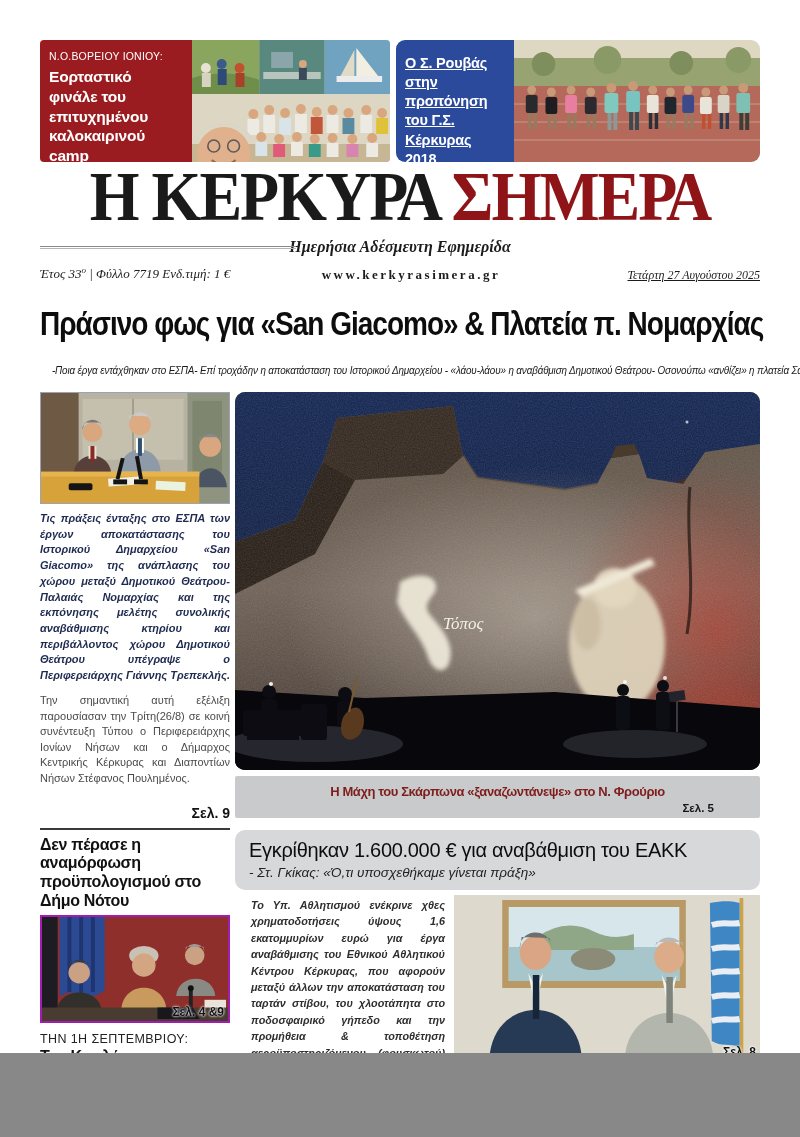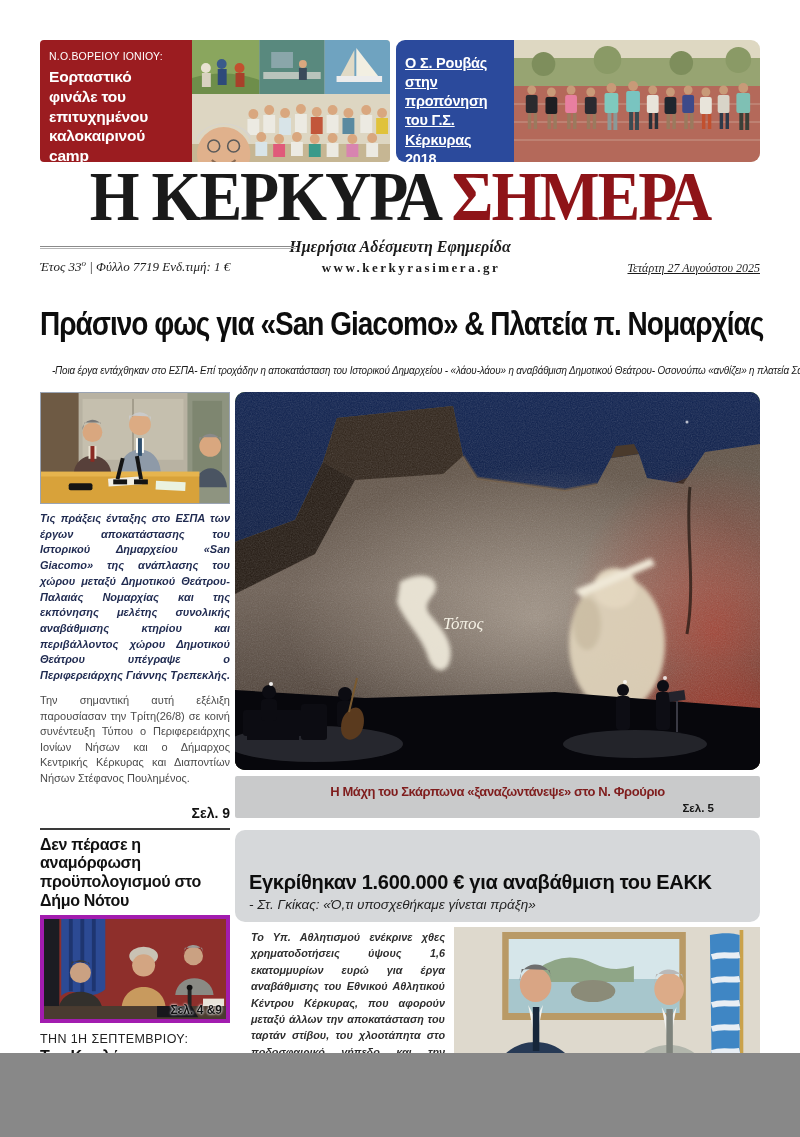--- a/index.html
+++ b/index.html
@@ -28,21 +28,21 @@
   
   .masthead{position:absolute; left:40px; top:164px; width:720px; text-align:center;}
   .masthead h1{font-family:"Liberation Serif",serif; font-weight:bold; font-size:64px;
                line-height:1.02; letter-spacing:-2px; white-space:nowrap;}
   .masthead h1 .tspan{display:inline-block; transform:scaleY(1.1); transform-origin:center;}
   .mast-black{color:#1a1a1a;} .mast-red{color:var(--masthead-red,#8e1418);}
   .subtitle-row{position:relative; margin-top:9px; height:20px;}
   .subtitle-rule{position:absolute; left:0; top:8px; width:256px; height:3px;
                  border-top:1px solid #8a8a8a; border-bottom:1px solid #b5b5b5;}
   .subtitle{font-family:"Liberation Serif",serif; font-style:italic; font-weight:bold; font-size:16px; color:#1c1c1c;}
-  .info-row{display:flex; justify-content:space-between; align-items:baseline;
+  .info-row{margin-top:7px; display:flex; justify-content:space-between; align-items:baseline;
             font-family:"Liberation Serif",serif; color:#1c1c1c;gap:28px;}
   .issue{font-style:italic; font-size:13px;}
   .issue sup{font-size:9px;}
   .site{font-weight:bold; font-size:13px; letter-spacing:2.5px; transform:translateX(-18px);}
   .date{font-style:italic; font-size:12px;text-decoration:underline;}
 
   
   .lead-headline{position:absolute; left:40px; top:308px; width:720px; text-align:center; white-space:nowrap;}
   .lead-headline .hspan{display:inline-block; font-weight:bold; font-size:28px; letter-spacing:-1px;
                         transform:scale(1,1.18); transform-origin:center; color:#0d0d0d;}
@@ -53,37 +53,37 @@
   
   .left-col{position:absolute; left:40px; top:392px; width:190px;}
   .photo-frame{border:1px solid #9aa4b4; overflow:hidden;}
   .photo1{height:112px;}
   .lead-p1{margin-top:7px; font-weight:bold; font-style:italic; color:var(--lead-navy,#1f2a50);
            font-size:11px; line-height:1.43; text-align:justify;}
   .lead-p2{margin-top:9px; color:#4a4a4a; font-size:11px; line-height:1.42; text-align:justify;}
   .pref-right{text-align:right; font-weight:bold; font-size:14px; color:#111; margin-top:18px;}
   .divider{border-top:2px solid #3a3a3a; margin:7px 0 6px;}
   .side-title{font-weight:bold; font-size:16px; line-height:1.17; letter-spacing:-.3px; margin-bottom:5px;}
-  .photo-wrap{position:relative; border:4px solid #a21caf; overflow:hidden;}
+  .photo-wrap{position:relative; border:2px solid #a21caf; overflow:hidden;}
   .photo2{height:108px;}
   .photo3{height:93px; margin-top:5px;}
   .overlay-ref{position:absolute; right:4px; bottom:2px; font-weight:bold; font-size:12px;}
   .overlay-dark{color:#111; text-shadow:0 0 3px #fff,0 0 2px #fff;}
   .kicker2{font-size:12.5px; letter-spacing:.4px; margin:9px 0 2px; color:#222;}
 
   
   .main-col{position:absolute; left:235px; top:392px; width:525px;}
   .fortress-wrap{height:378px; border-radius:10px; overflow:hidden; background:#4d7c0f;}
   .fortress-caption{margin-top:6px; background:var(--caption-gray,#c9cacb); padding:8px 10px 4px; border-radius:2px;}
   .fc-title{font-weight:bold; font-size:13px; letter-spacing:-.4px; text-align:center; color:#7f1d1d; white-space:nowrap;}
   .fc-ref{text-align:right; font-weight:bold; font-size:11.5px; margin-top:3px; padding-right:36px; color:#141414;}
 
   .eakk{margin-top:12px;}
   .eakk-head{background:var(--panel-gray,#d6d8da); border-radius:10px; padding:9px 14px 10px;}
-  .eakk-title{font-weight:bold; font-size:20px; letter-spacing:-.3px; color:#0d0d0d;margin-top:32px;}
+  .eakk-title{font-weight:normal; font-size:20px; letter-spacing:-.3px; color:#0d0d0d;}
   .eakk-sub{font-style:italic; font-size:13.5px; margin-top:3px; color:#222;}
   .eakk-body{display:flex; gap:9px; margin-top:5px;margin-left:16px;}
   .eakk-text{width:194px; font-weight:bold; font-style:italic; font-size:10.8px; line-height:1.52;
              text-align:justify; color:#2e2e2e; padding-top:2px;}
   .eakk-photo-wrap{position:relative; flex:1; height:166px; overflow:hidden;}
 </style>
 </head>
 <body>
 
 <div class="page">

